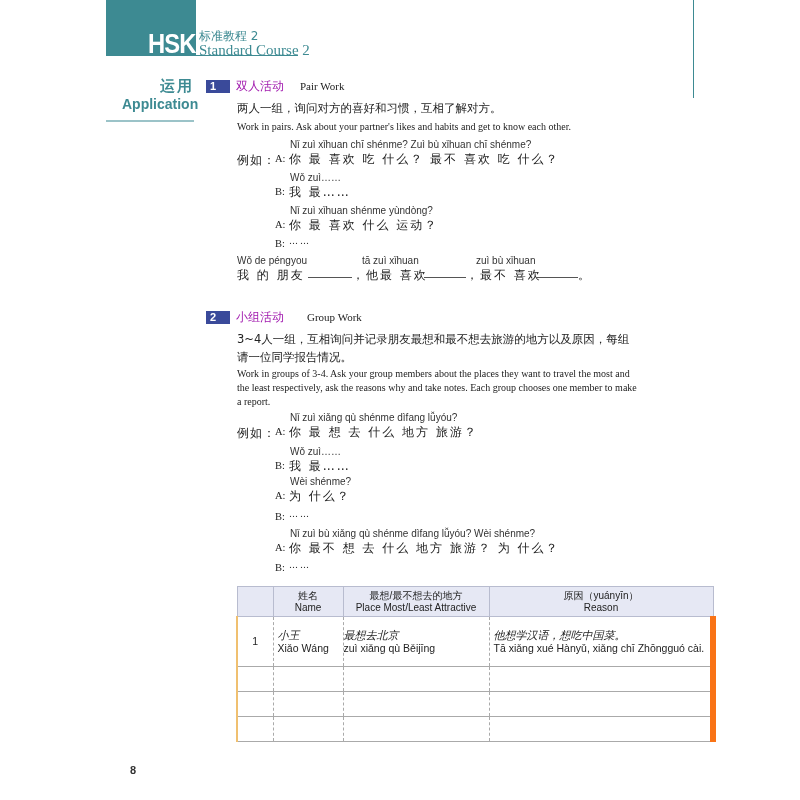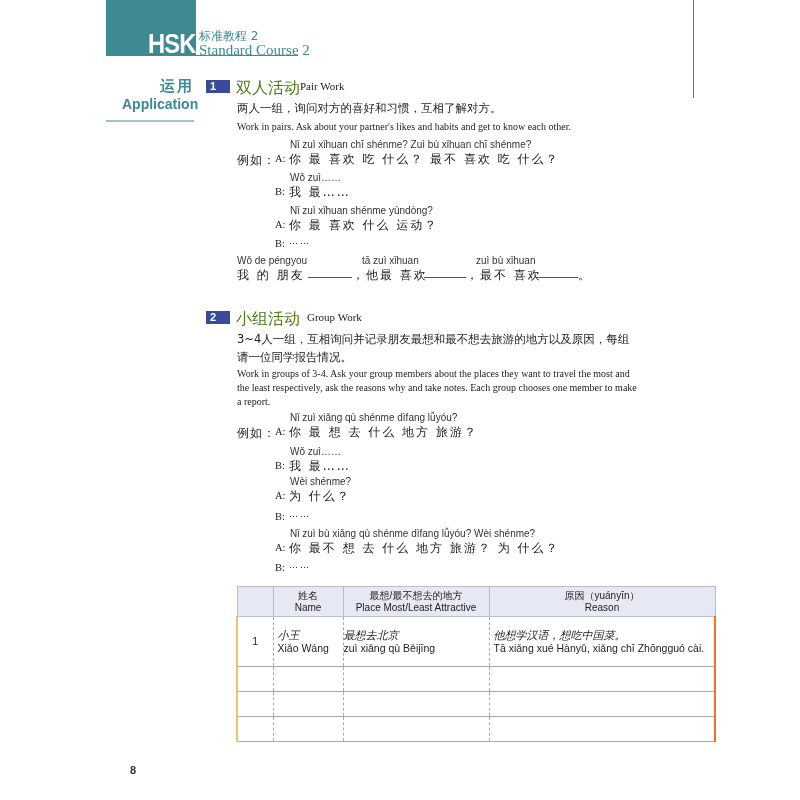--- a/index.html
+++ b/index.html
@@ -11,38 +11,38 @@
   .course-cn { position: absolute; left: 199px; top: 28px; font-size: 12px; color: #3d8a92; font-family: "DejaVu Sans", sans-serif; }
   .course-en { position: absolute; left: 199px; top: 42px; font-size: 15px; color: #3d8a92; font-family: "Liberation Serif", serif; }
   .header-rule { position: absolute; left: 106px; top: 55px; width: 192px; height: 1px; background: #3d8a92; }
   .top-vline { position: absolute; left: 693px; top: 0; width: 1px; height: 98px; background: #3d8a92; }
 
   .side-cn { position: absolute; left: 160px; top: 77px; font-size: 15px; color: #3d8a92; font-family: "DejaVu Sans", sans-serif; font-weight: bold; letter-spacing: 2px; }
   .side-en { position: absolute; left: 122px; top: 96px; font-size: 14px; color: #3d8a92; font-family: "Liberation Sans", sans-serif; font-weight: bold; }
   .side-rule { position: absolute; left: 106px; top: 120px; width: 88px; height: 2px; background: #9bc3c8; }
 
   .sec-badge { position: absolute; width: 24px; height: 13px; background: #3a4a9a; color: #fff; font-family: "Liberation Sans", sans-serif; font-weight: bold; font-size: 11px; line-height: 13px; padding-left: 4px; }
-  .sec-title-cn { position: absolute; font-size: 16px; font-family: Liberation Serif, serif; color: #4d7c0f; }
+  .sec-title-cn { position: absolute; font-size: 12px; font-family: Liberation Serif, serif; color: #a21caf; }
   .sec-title-en { position: absolute; font-size: 11px; font-family: "Liberation Serif", serif; color: #222; }
 
   .instr-cn { position: absolute; left: 237px; font-size: 11.5px; font-family: "DejaVu Sans", sans-serif; color: #222; line-height: 18px; }
   .instr-en { position: absolute; left: 237px; font-size: 10px; font-family: "Liberation Serif", serif; color: #222; line-height: 14px; width: 400px; }
 
   .pinyin { position: absolute; font-size: 10px; font-family: "Liberation Sans", sans-serif; color: #333; white-space: nowrap; }
   .hanzi { position: absolute; font-size: 12px; font-family: "DejaVu Serif", serif; color: #222; white-space: nowrap; letter-spacing: 2px; }
   .spk { position: absolute; font-size: 10.5px; font-family: "Liberation Serif", serif; color: #222; }
   .eg-label { position: absolute; left: 237px; font-size: 12px; font-family: "DejaVu Serif", serif; color: #222; letter-spacing: 1px; }
 
   .blank { display: inline-block; border-bottom: 1px solid #555; height: 10px; vertical-align: baseline; }
 
   table.grid { position: absolute; left: 236px; top: 586px; width: 480px; border-collapse: collapse; font-family: "Liberation Sans", sans-serif; }
   table.grid th { background: #e6e8f4; border: 1px solid #b8bccf; font-weight: normal; font-size: 10px; color: #222; line-height: 12px; height: 30px; text-align: center; }
   table.grid td { font-size: 10.5px; color: #222; border-top: 1px solid #aaa; border-bottom: 1px solid #aaa; border-left: 1px dashed #aaa; border-right: 1px dashed #aaa; vertical-align: middle; line-height: 13px; }
   table.grid td.first { border-left: 2px solid #f0c070; text-align: center; }
-  table.grid td.last { border-right: 2px solid #f97316; }
+  table.grid td.last { border-right: 6px solid #f97316; }
   .hand { font-family: "DejaVu Serif", serif; font-style: italic; font-size: 11px; }
   .page-num { position: absolute; left: 130px; top: 764px; font-family: "Liberation Sans", sans-serif; font-weight: bold; font-size: 11px; color: #333; }
 </style>
 </head>
 <body>
 
 <div class="header-band"></div>
 <div class="hsk-logo">HSK</div>
 <div class="course-cn">标准教程 2</div>
 <div class="course-en">Standard Course 2</div>

